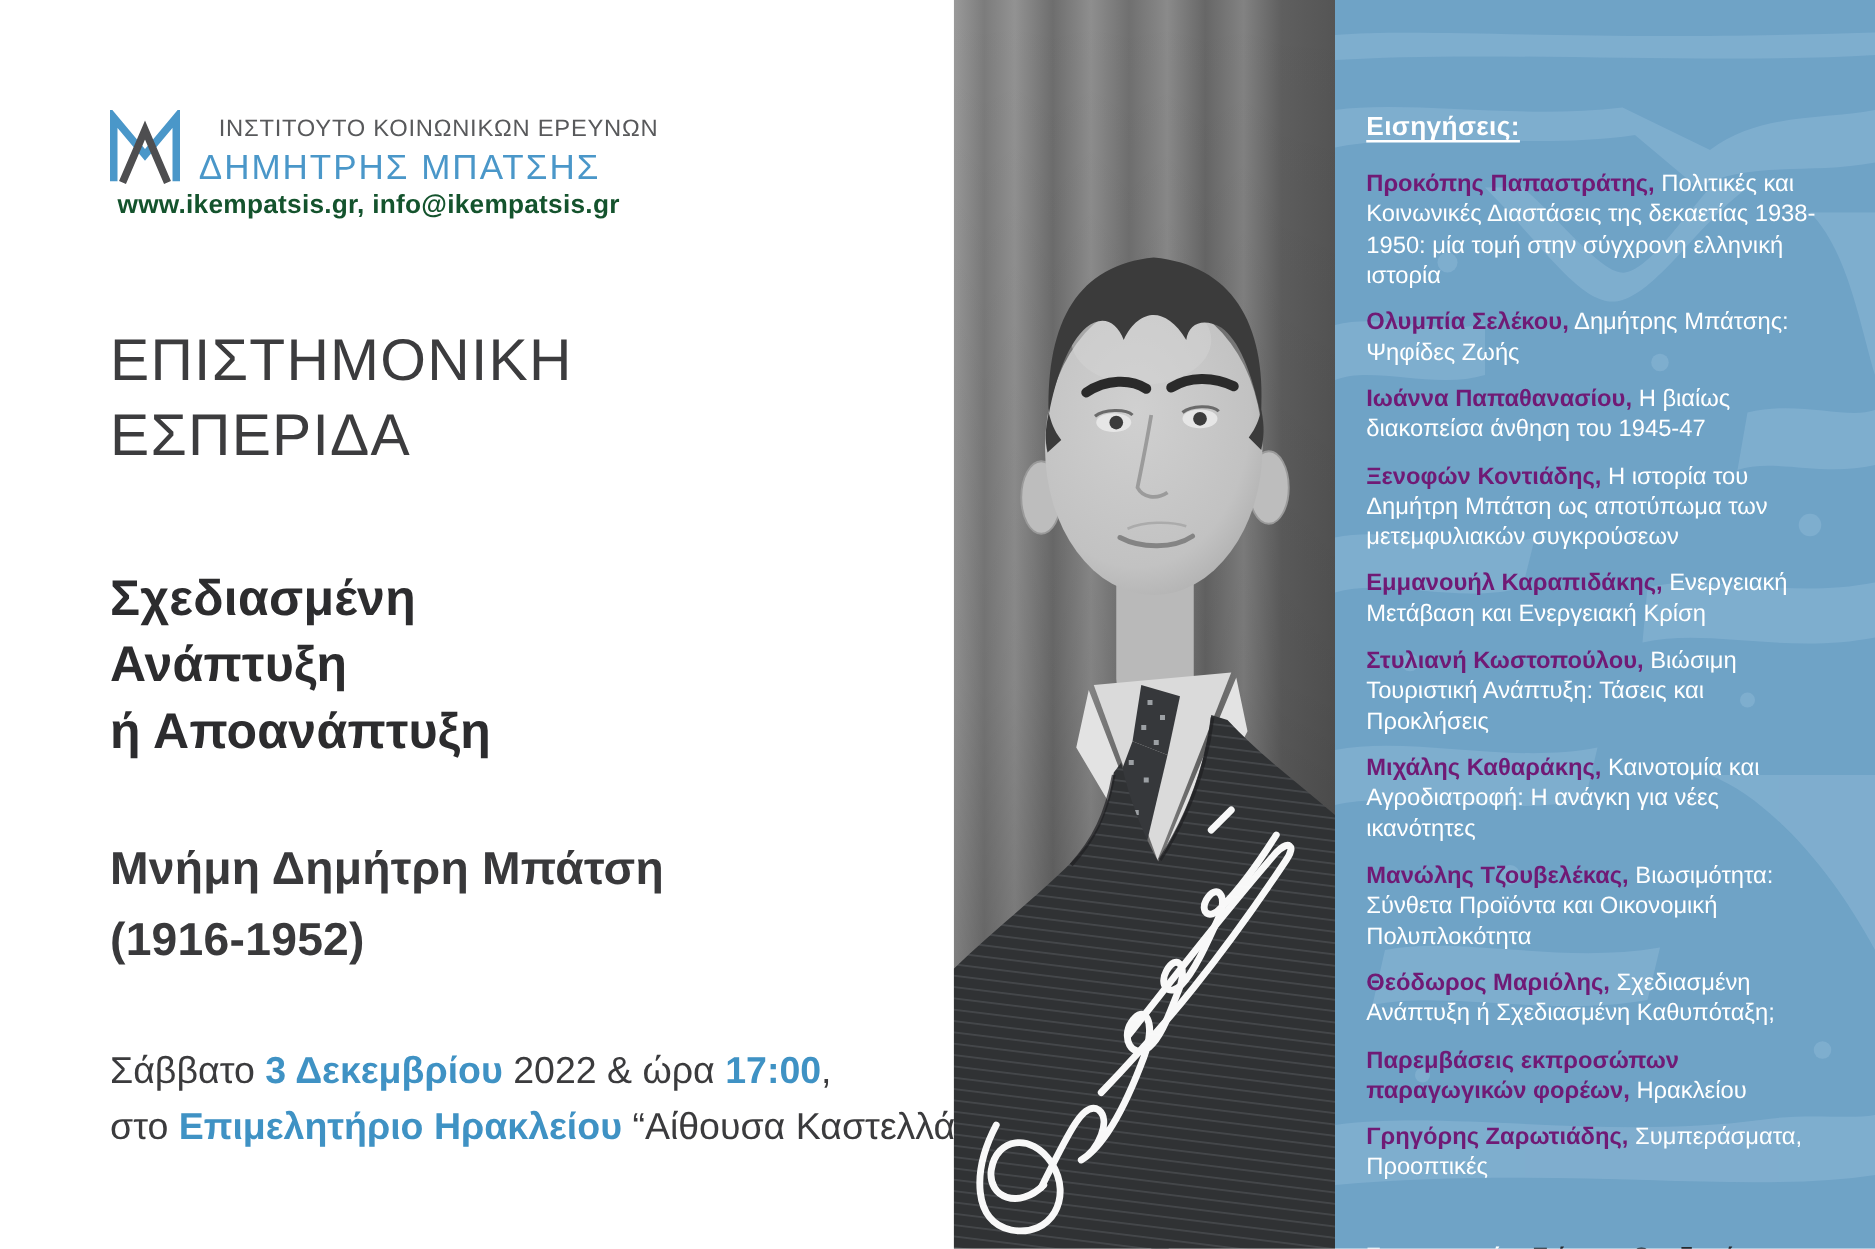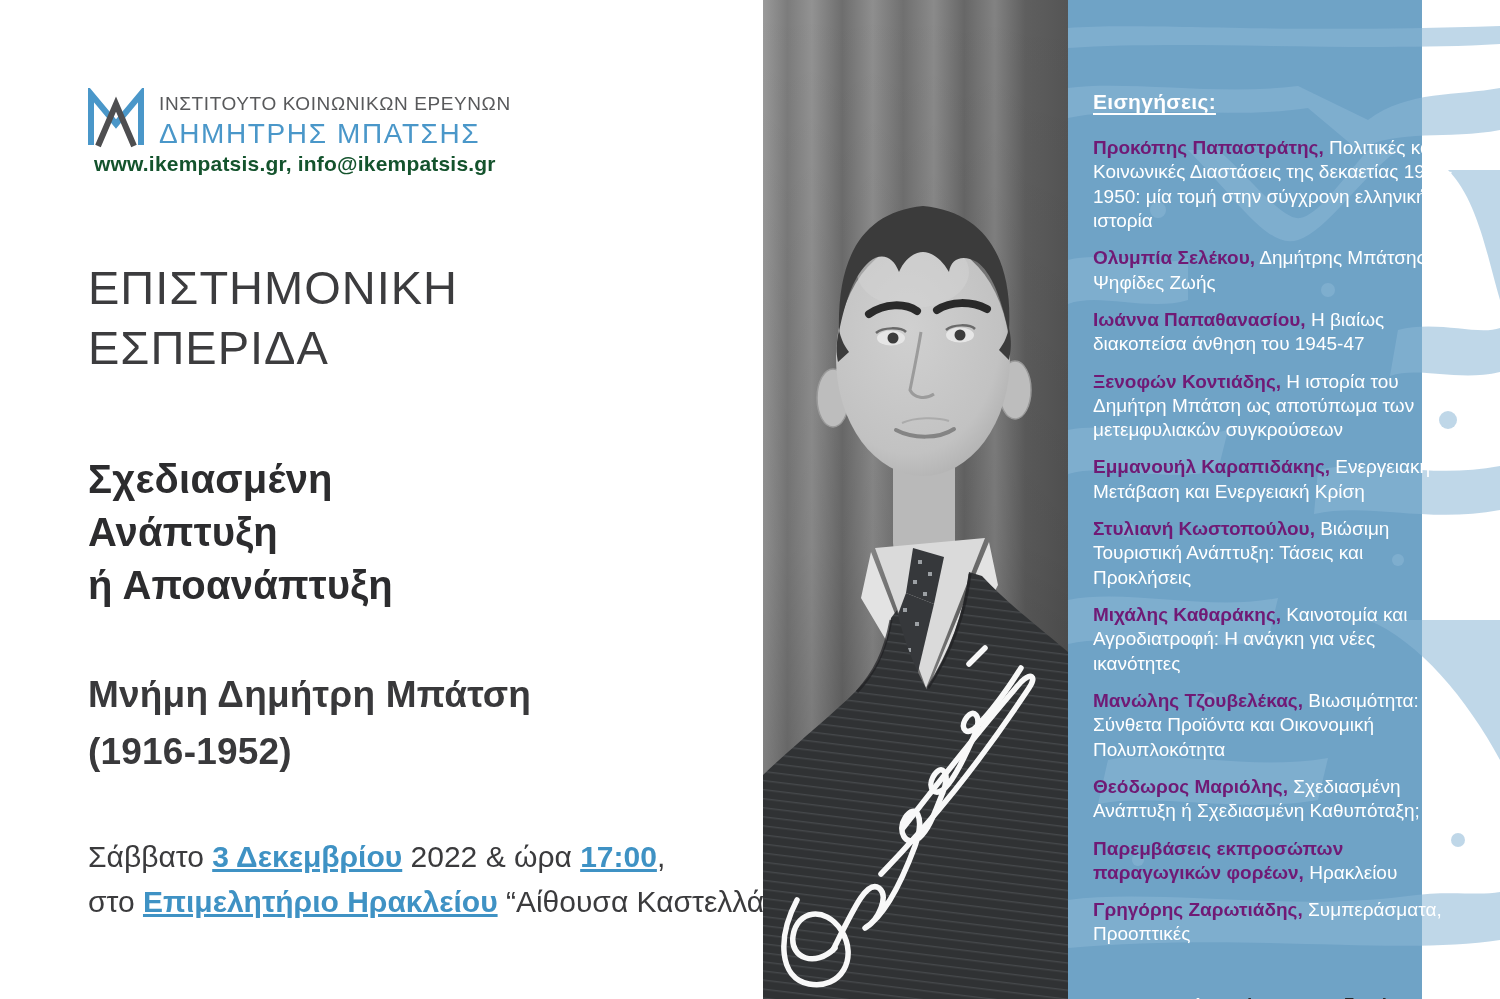--- a/index.html
+++ b/index.html
@@ -7,46 +7,46 @@
     width:1500px;height:999px;position:relative;overflow:hidden;
     background:#ffffff;
     font-family:"Liberation Sans","DejaVu Sans",sans-serif;
     -webkit-font-smoothing:antialiased;
   }
   .abs{position:absolute;}
 
   
   .logo-row{left:86px;top:88px;display:flex;gap:13px;align-items:flex-start;}
   .logo-mark{width:60px;height:60px;flex:0 0 auto;}
-  .logo-line1{font-size:19px;color:#58595b;letter-spacing:.6px;padding-top:5px;white-space:nowrap;}
+  .logo-line1{font-size:19px;color:#58595b;letter-spacing:.6px;padding-top:5px;white-space:nowrap;margin-left:16px;}
   .logo-line2{font-size:28px;color:#4a97c9;letter-spacing:1.6px;margin-top:3px;white-space:nowrap;}
   .contact{left:94px;top:152px;font-size:21px;font-weight:700;color:#14532d;letter-spacing:.2px;}
 
   .event-kind{
     left:88px;top:258px;font-size:47px;font-weight:400;color:#3c3c3e;
     line-height:1.27;letter-spacing:1px;white-space:pre-line;
   }
   .main-title{
     left:88px;top:453px;font-size:40px;font-weight:700;color:#2c2c2e;
     line-height:1.32;white-space:pre-line;letter-spacing:.2px;
   }
   .subtitle{
     left:88px;top:666px;font-size:37px;font-weight:700;color:#39393b;
     line-height:1.55;white-space:pre-line;letter-spacing:.2px;
   }
   .dates{left:88px;top:834px;font-size:30px;color:#3b3b3d;line-height:1.5;}
-  .dates .acc{color:#3f92c4;font-weight:700;text-decoration:underline;}
+  .dates .acc{color:#3f92c4;font-weight:700;}
 
   
   .photo{left:763px;top:0;width:305px;height:999px;}
   .photo svg{display:block;}
 
   
   .sidebar{
-    left:1068px;top:0;width:354px;height:999px;box-sizing:border-box;
+    left:1068px;top:0;width:432px;height:999px;box-sizing:border-box;
     background:#6fa3c6;
   }
   .sidebar .texture{position:absolute;left:0;top:0;width:432px;height:999px;pointer-events:none;}
   .sidebar .content{position:relative;padding:90px 32px 0 25px;width:360px;}
   .sb-heading{
     font-size:21px;font-weight:700;color:#ffffff;margin:0 0 22px 0;
     text-decoration:underline;text-underline-offset:4px;letter-spacing:.3px;
   }
   .entry{margin:0 0 13px 0;font-size:19px;line-height:1.28;}
   .speaker{font-weight:700;color:#701a75;}

